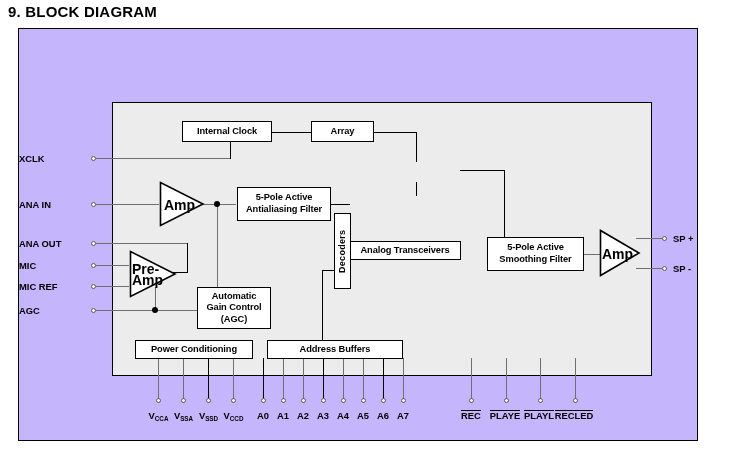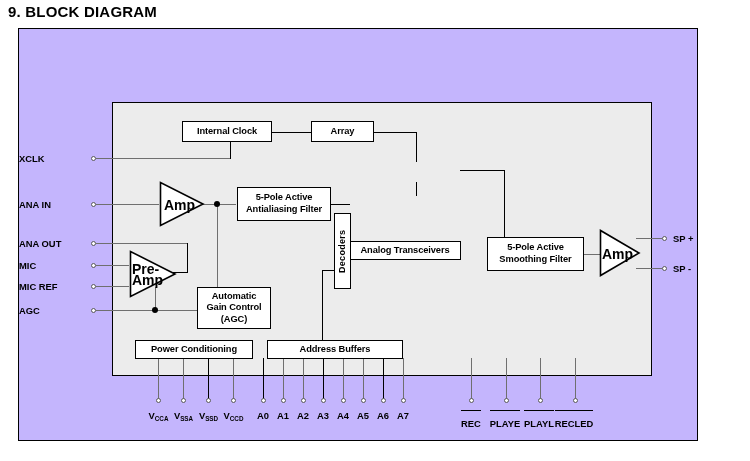--- a/index.html
+++ b/index.html
@@ -59,21 +59,21 @@
     background:#fff;border:1.2px solid #5a5a5a;box-sizing:border-box;z-index:9;
   }
   
   .plabel{
     position:absolute;font-size:9.4px;font-weight:bold;
     white-space:nowrap;z-index:9;
   }
   .plabel.r{text-align:left;}
   .plabel.c{text-align:center;}
   .plabel sub{font-size:6.3px;font-weight:bold;vertical-align:baseline;position:relative;top:2px;}
-  .ovr{border-top:1.2px solid #000;padding-top:8px;display:inline-block;line-height:1.15;}
+  .ovr{border-top:1.2px solid #000;padding-top:0px;display:inline-block;line-height:1.15;}
 </style>
 </head>
 <body>
 
 <div id="page-title">9. BLOCK DIAGRAM</div>
 
 <div id="outer-frame">
 
   <div id="chip-body"></div>
 

